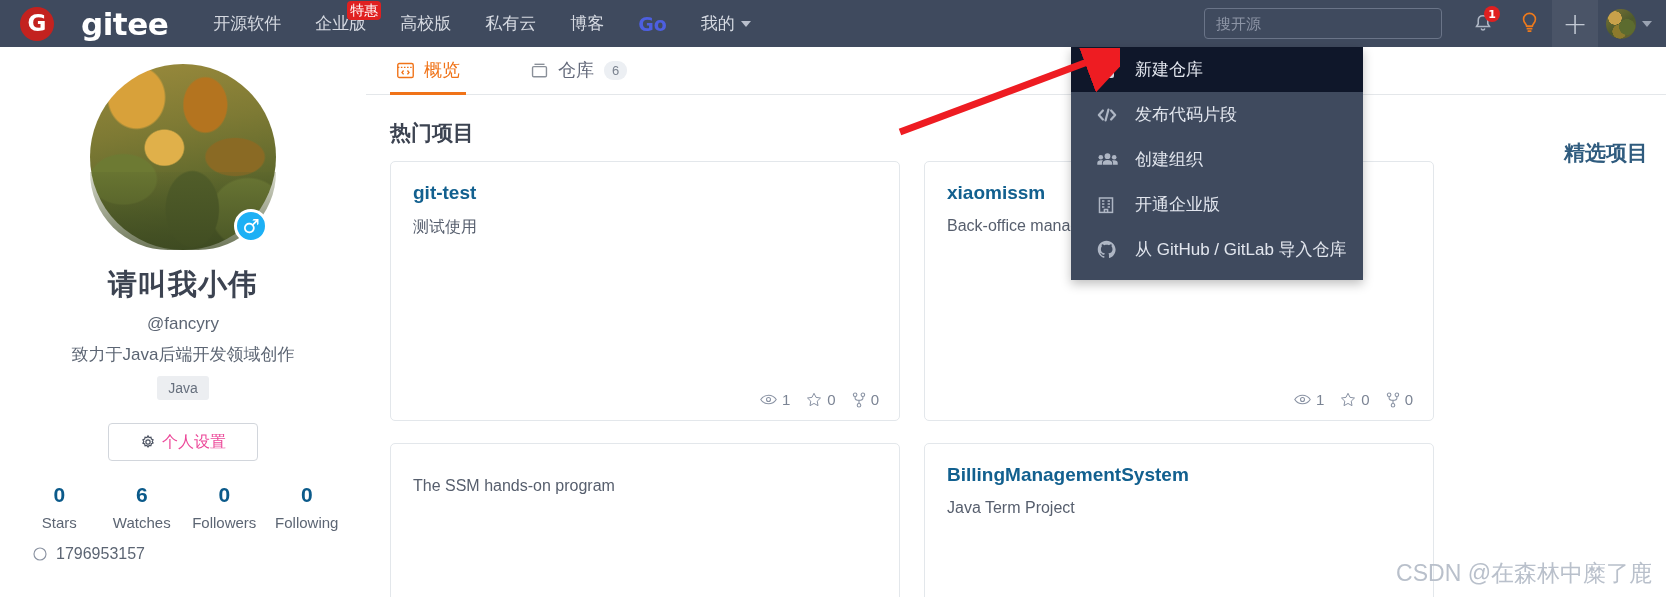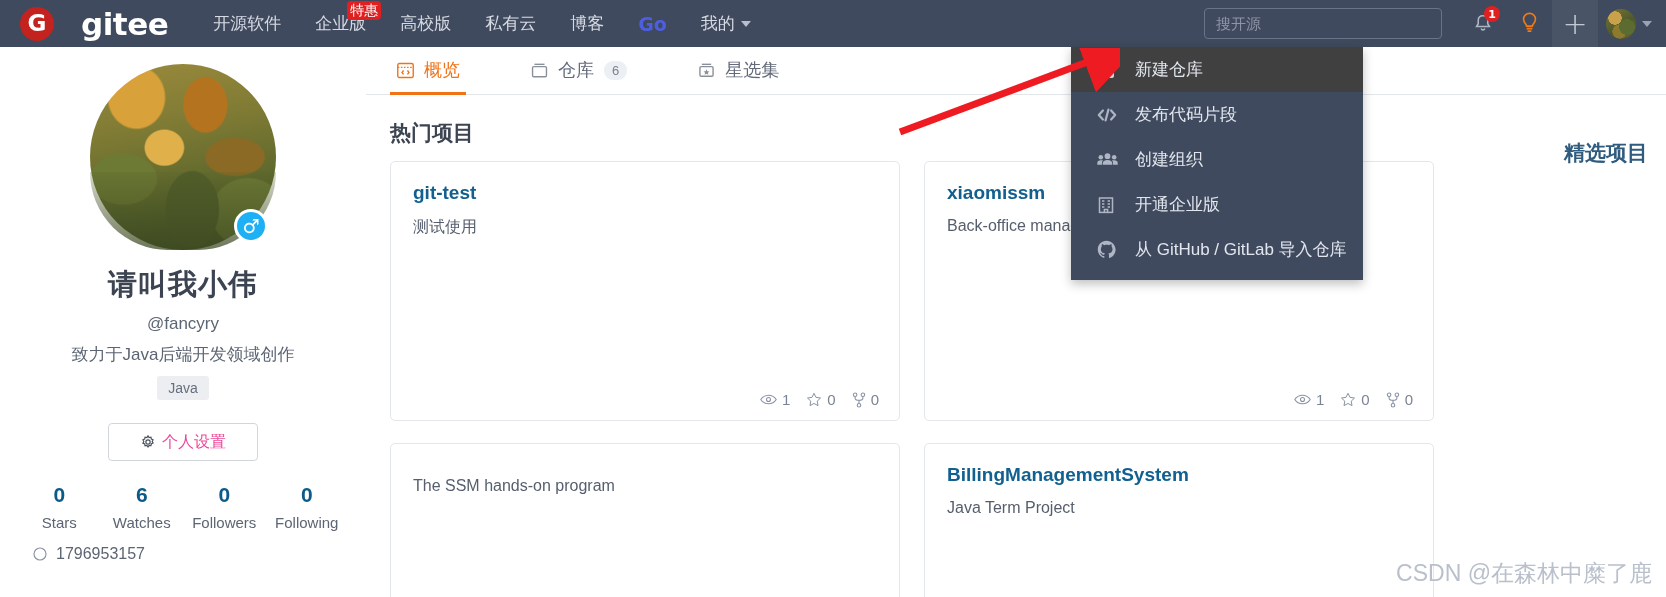--- a/index.html
+++ b/index.html
@@ -140,21 +140,21 @@
   .dd-item {
     display: flex; align-items: center;
     height: 45px;
     padding-left: 26px;
     color: #e2e6ee;
     font-size: 17px;
     cursor: pointer;
     white-space: nowrap;
   }
   .dd-item.first { background: #37415480; background: #39435691; }
-  .dd-item.first { background: #404040; }
+  .dd-item.first { background: #0f172a; }
   .dd-icon {
     width: 30px;
     display: flex; align-items: center;
     color: #aeb6c4;
     font-size: 16px;
     flex-shrink: 0;
   }
   .dd-label { margin-left: 8px; }
   .sq-plus {
     width: 17px; height: 17px;
@@ -451,28 +451,20 @@
       <span>概览</span>
     </div>
     <div class="tab">
       <svg width="19" height="17" viewBox="0 0 24 22" fill="none" stroke="#8a9099" stroke-width="1.8">
         <rect x="3" y="6" width="18" height="13" rx="1.6"></rect>
         <path d="M5.5 3h13"></path>
       </svg>
       <span>仓库</span>
       <span class="tab-count">6</span>
     </div>
-    <div class="tab">
-      <svg width="19" height="17" viewBox="0 0 24 22" fill="none" stroke="#8a9099" stroke-width="1.8">
-        <rect x="3.5" y="6" width="17" height="12.5" rx="1.6"></rect>
-        <path d="M6 3h12"></path>
-        <path d="M12 9.5l1.2 2.4 2.6.3-1.9 1.8.5 2.6-2.4-1.3-2.4 1.3.5-2.6-1.9-1.8 2.6-.3z" fill="#8a9099" stroke="none"></path>
-      </svg>
-      <span>星选集</span>
-    </div>
   </div>
 
   <div class="section-title">热门项目</div>
   <div class="featured-title">精选项目</div>
 
   <div class="cards">
 
     <div class="card">
       <div class="card-title">git-test</div>
       <div class="card-desc">测试使用</div>

